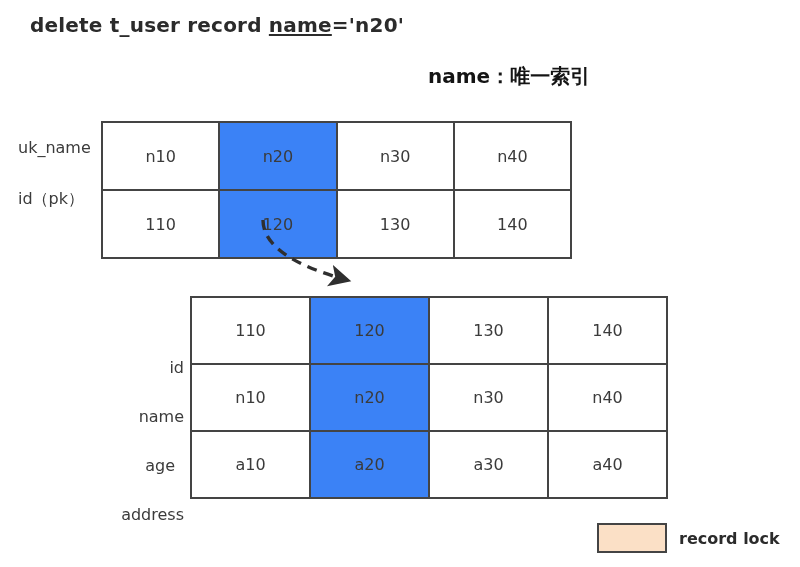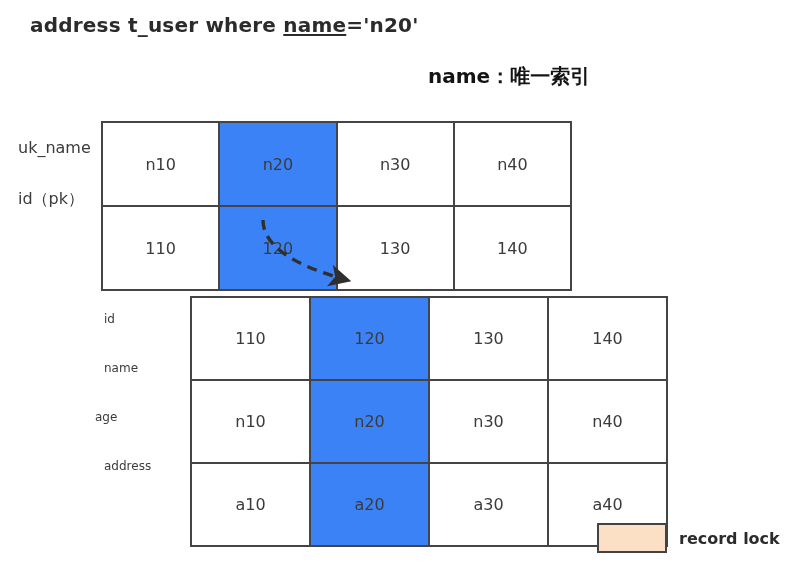--- a/index.html
+++ b/index.html
@@ -51,21 +51,21 @@
     border-collapse: collapse;
     table-layout: fixed;
   }
   .grid td {
     border: 2px solid #444444;
     text-align: center;
     vertical-align: middle;
     font-size: 16px;
     color: #3b3b3b;
     background: #ffffff;
-    padding: 16px;
+    padding: 8px;
   }
   .grid td.lock {
     background: #3b82f6;
   }
 
   
   #idx-table {
     left: 101px;
     top: 121px;
     width: 471px;
@@ -85,23 +85,25 @@
   #row-table {
     left: 190px;
     top: 296px;
     width: 478px;
   }
   #row-table td { height: 49px; }
 
   .rowlabel-right {
     position: absolute;
     width: 80px;
-    font-size: 12px;
+    text-align: right;
+    font-size: 16px;
     color: #3b3b3b;
     white-space: nowrap;
+    margin-top: 46px;
   }
   #row-label-0 { left: 104px; top: 312px; }
   #row-label-1 { left: 104px; top: 361px; }
   #row-label-2 { left: 95px; top: 410px; }
   #row-label-3 { left: 104px; top: 459px; }
 
   
   #connector {
     position: absolute;
     left: 255px;
@@ -132,21 +134,21 @@
     color: #2b2b2b;
     white-space: nowrap;
   }
 </style>
 </head>
 <body>
 
 <div id="canvas">
 
   <div class="title">
-    <span>address t_user where </span><span class="underlined">name</span><span>='n20'</span>
+    <span>delete t_user record </span><span class="underlined">name</span><span>='n20'</span>
   </div>
 
   <div class="subtitle">name：唯一索引</div>
 
   <div class="rowlabel" id="idx-label-0">uk_name</div>
   <div class="rowlabel" id="idx-label-1">id（pk）</div>
 
   <table class="grid" id="idx-table">
     <tbody>
         <tr>

